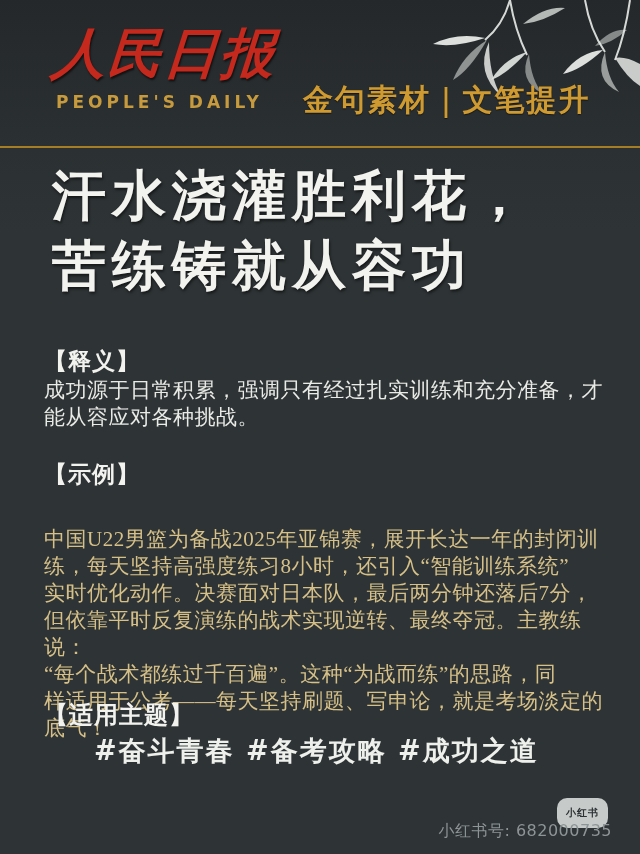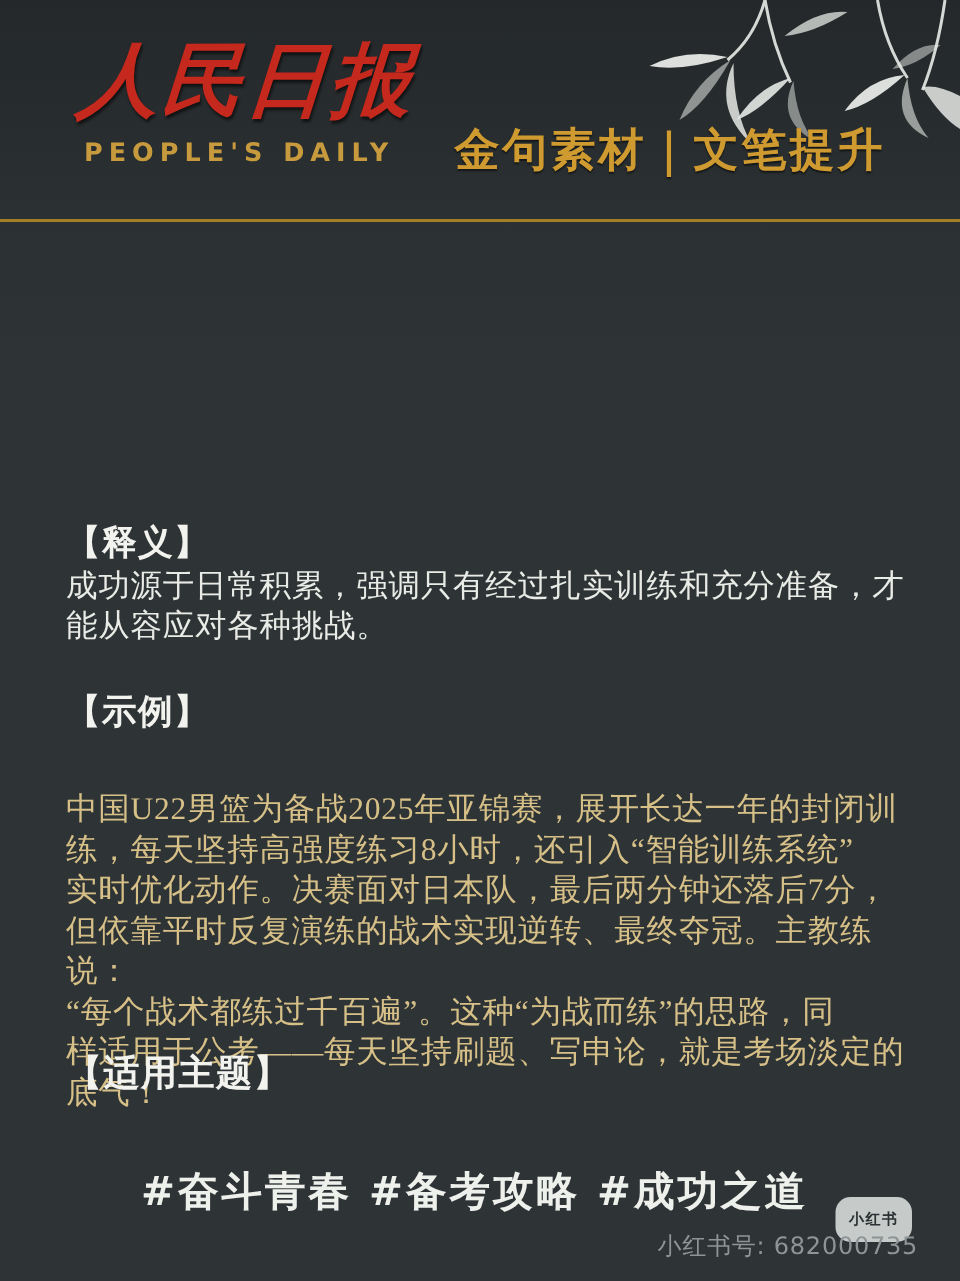--- a/index.html
+++ b/index.html
@@ -70,21 +70,21 @@
     position:absolute;left:44px;width:572px;
     font-family:Liberation Serif, serif;
     font-size:21px;line-height:27px;letter-spacing:.5px;
   }
   .definition-label{top:346px;}
   .definition-text{top:377px;color:#e9ebe6;}
   .example-label{top:459px;}
   .example-text{top:490px;color:var(--example-gold);margin-top:36px;}
   .topics-label{top:699px;font-size:24px;}
   .topic-hashtags{
-    position:absolute;left:94px;top:776px;
+    position:absolute;left:94px;top:733px;
     font-family:"DejaVu Serif","Liberation Serif",serif;
     font-size:27px;font-weight:bold;letter-spacing:2px;
     color:#eef0ec;
   }
 
   
   .xhs-badge{
     position:absolute;right:32px;top:798px;
     background:#c6cac9;color:#2c3133;
     font-size:10px;font-weight:bold;
@@ -124,20 +124,22 @@
         <path d="M190 52 Q 192 78 204 92 Q 178 80 190 52 Z" opacity=".6"></path>
         <path d="M200 58 Q 212 78 225 86 L 225 64 Q 210 56 200 58 Z" opacity=".85"></path>
         <path d="M212 30 Q 196 44 180 46 Q 196 28 212 30 Z" opacity=".5"></path>
       </g>
     </svg>
 
     <div class="tagline">金句素材｜文笔提升</div>
     <div class="divider"></div>
   </div>
 
+  <div class="main-title multiline">汗水浇灌胜利花，
+苦练铸就从容功</div>
 
   <div class="sec-label definition-label">【释义】</div>
   <div class="sec-body definition-text multiline">成功源于日常积累，强调只有经过扎实训练和充分准备，才
 能从容应对各种挑战。</div>
 
   <div class="sec-label example-label">【示例】</div>
   <div class="sec-body example-text multiline">中国U22男篮为备战2025年亚锦赛，展开长达一年的封闭训
 练，每天坚持高强度练习8小时，还引入“智能训练系统”
 实时优化动作。决赛面对日本队，最后两分钟还落后7分，
 但依靠平时反复演练的战术实现逆转、最终夺冠。主教练说：

